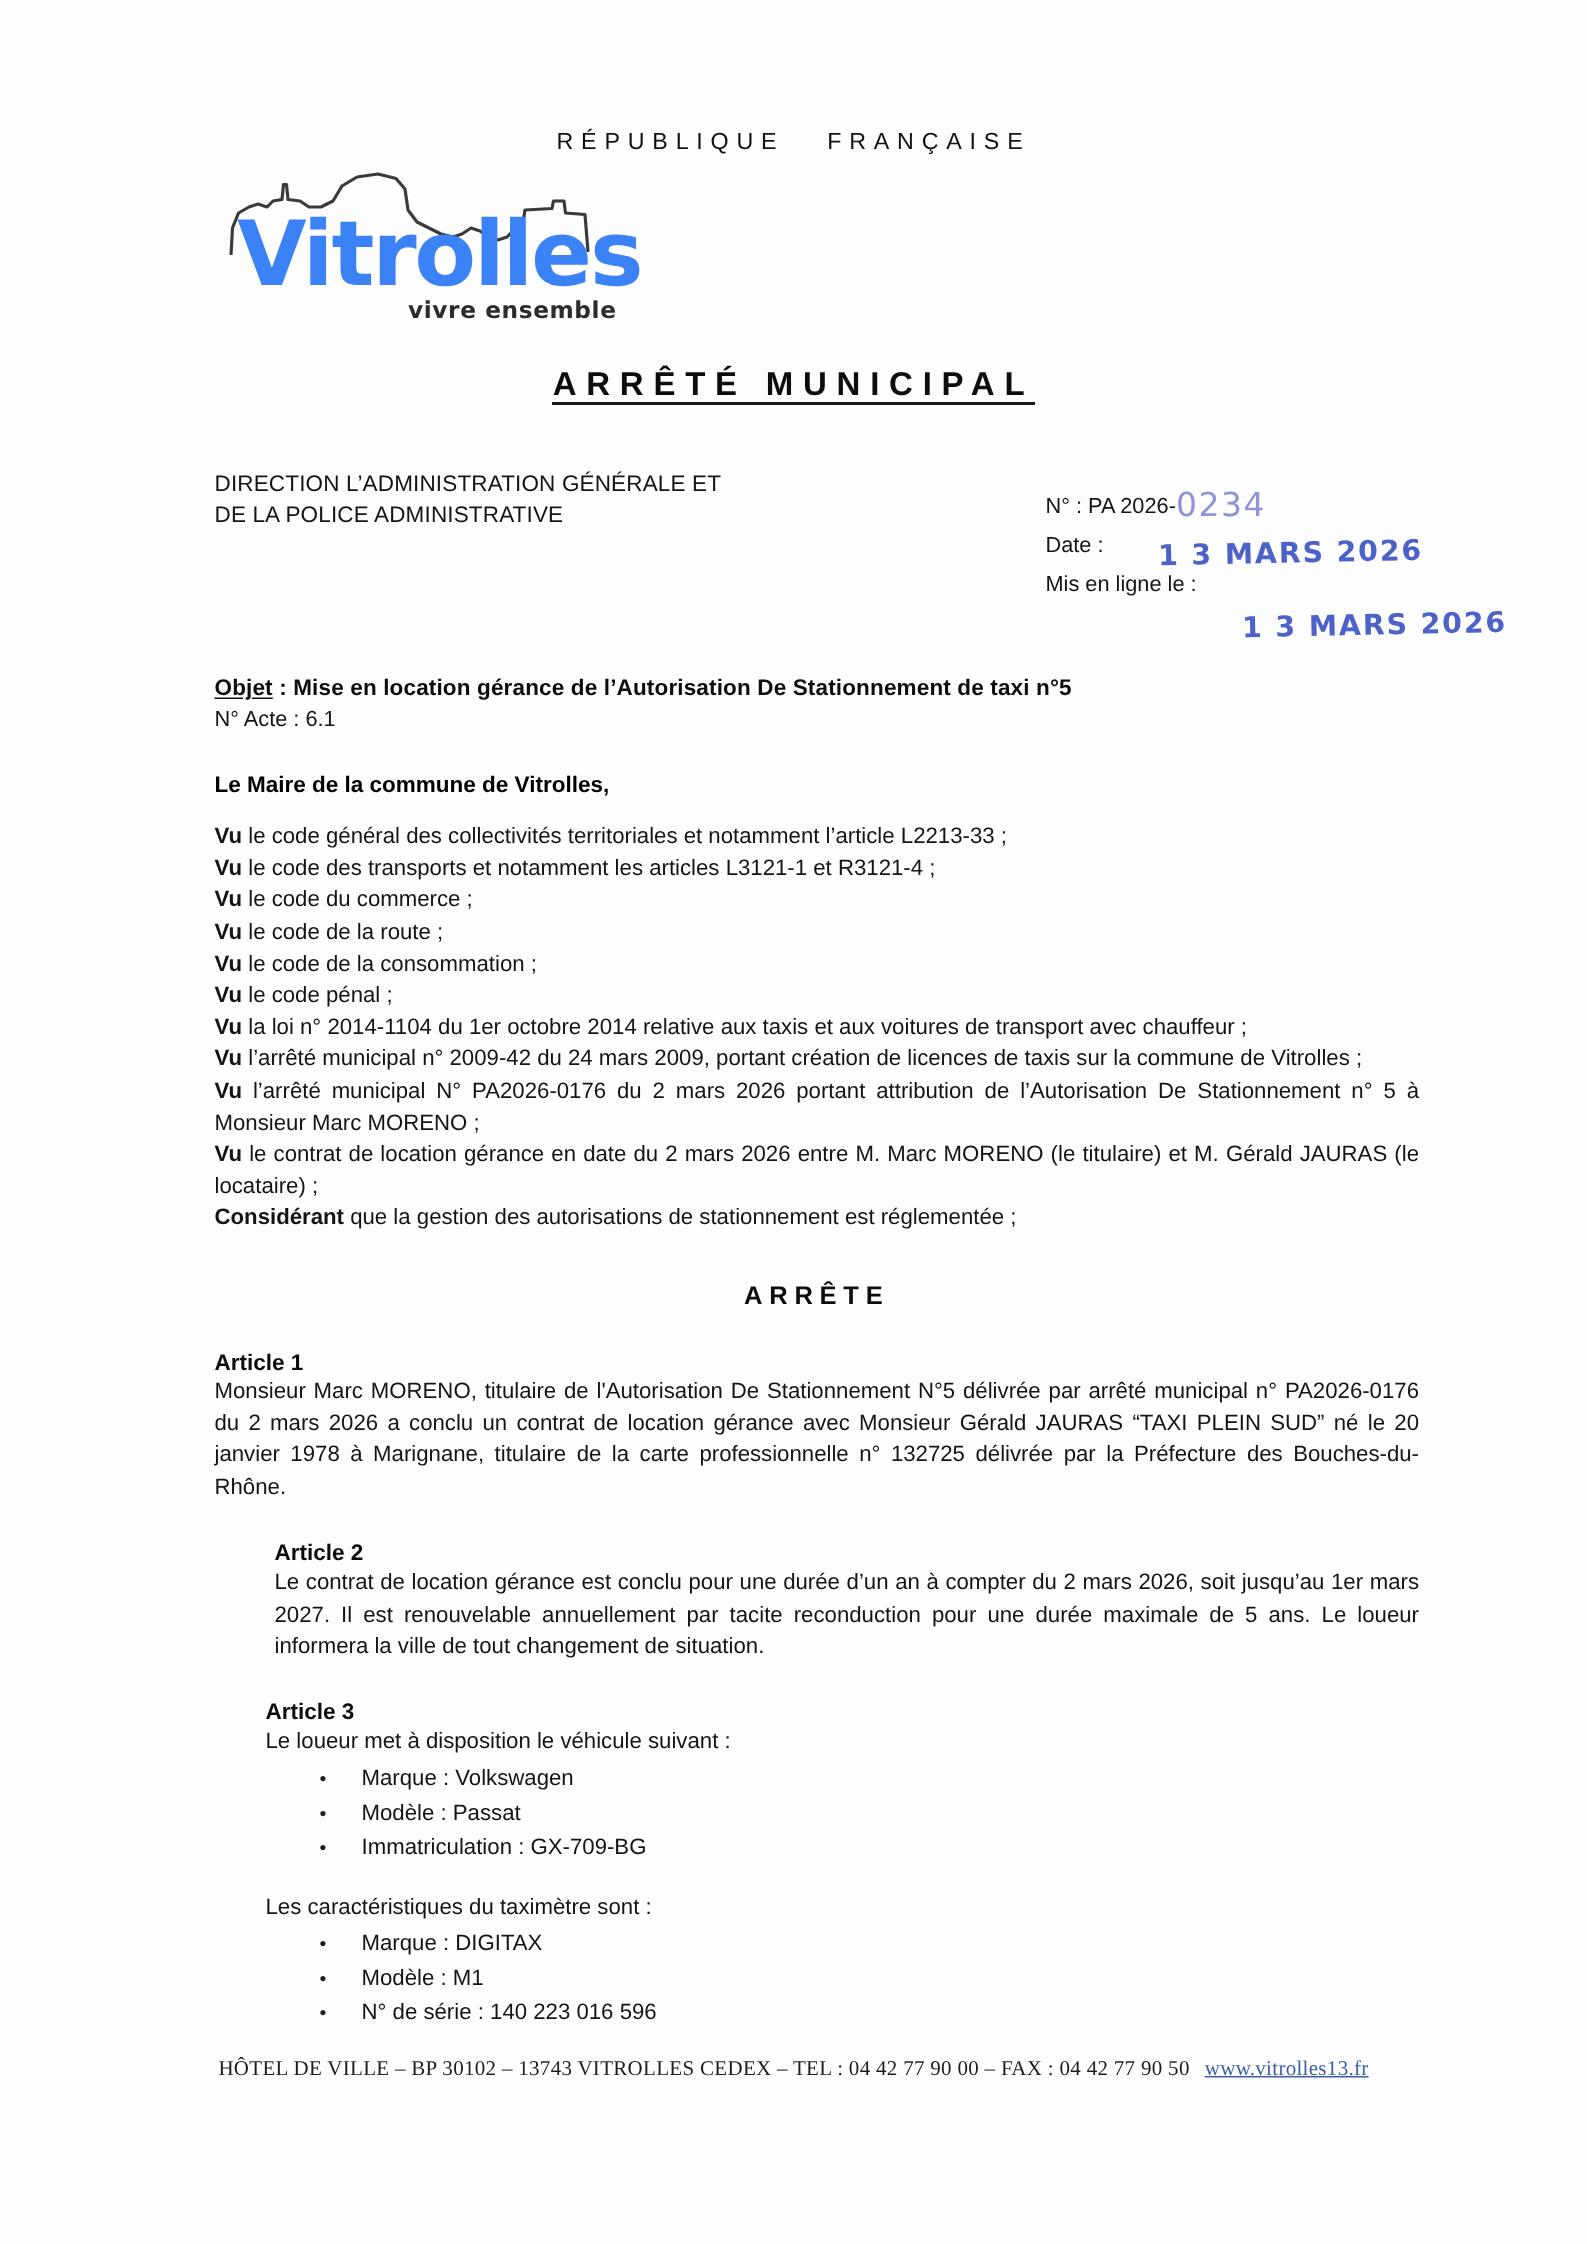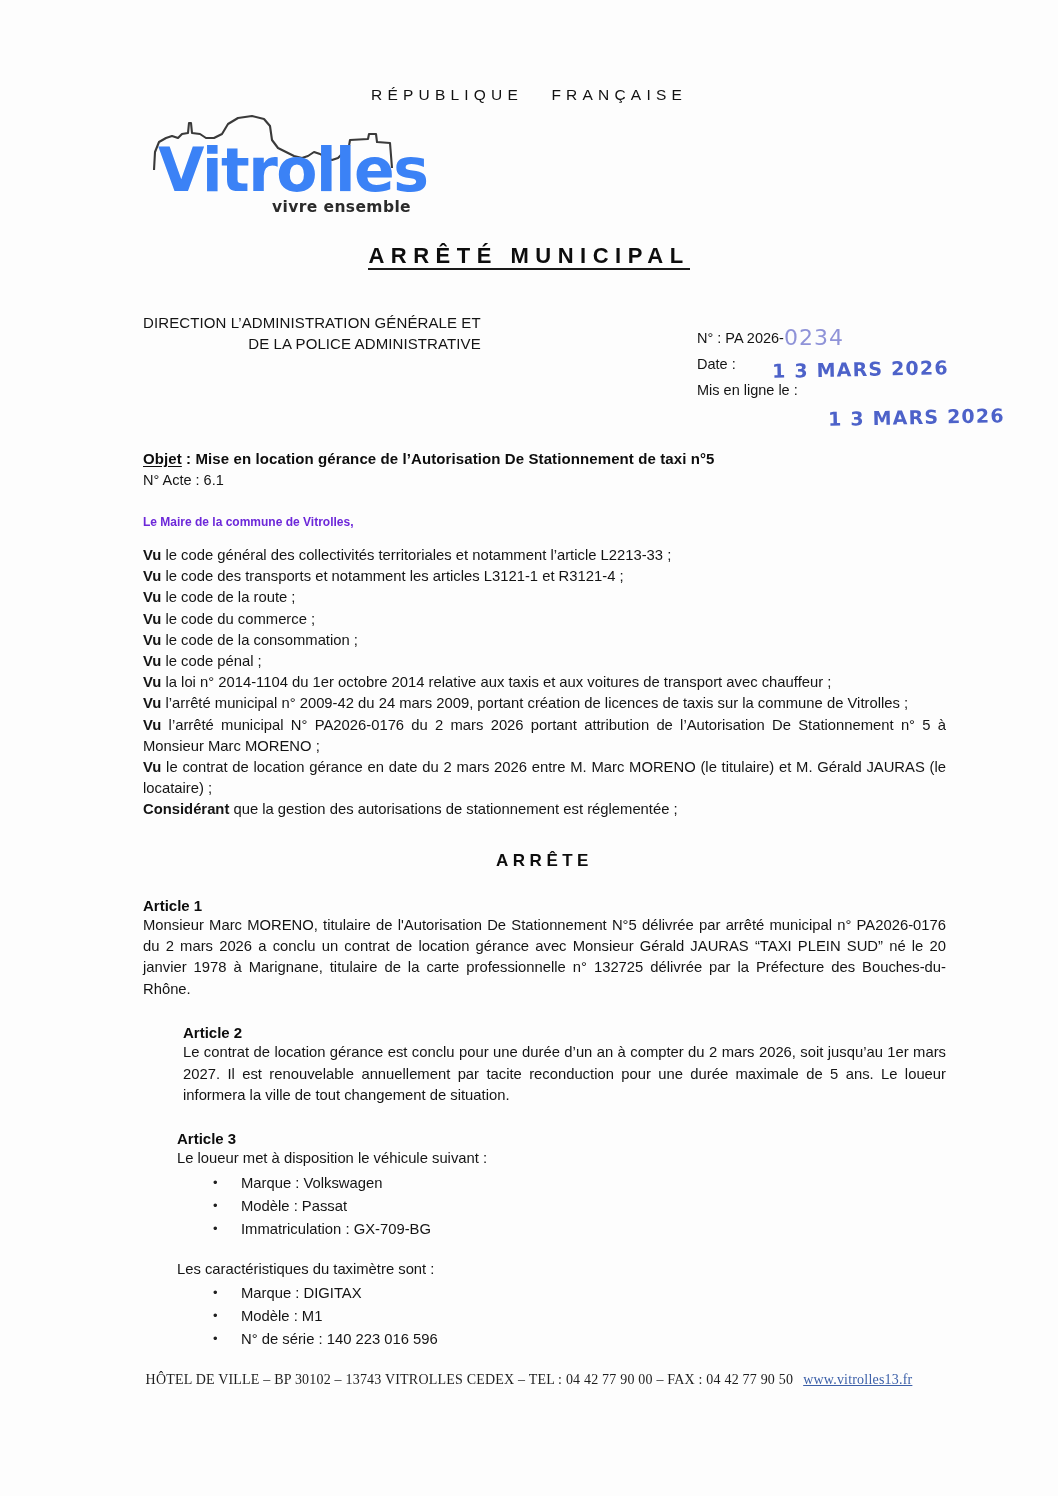--- a/index.html
+++ b/index.html
@@ -90,21 +90,20 @@
 
   
   .direction {
     position: absolute;
     top: 312px;
     left: 143px;
     font-size: 15px;
     line-height: 21px;
     color: #141414;
     letter-spacing: 0.1px;
-    text-align: right;
   }
 
   .refblock {
     position: absolute;
     top: 323px;
     left: 697px;
     font-size: 14.5px;
     line-height: 26px;
     color: #141414;
   }
@@ -153,23 +152,23 @@
   }
 
   
   .body-wrap {
     position: absolute;
     top: 515px;
     left: 143px;
     width: 803px;
   }
   .maire {
-    font-size: 12px;
-    font-weight: 700;
-    color: #6d28d9;
+    font-size: 15px;
+    font-weight: 700;
+    color: #000000;
     margin-bottom: 16px;
   }
   .vu-list { font-size: 14.8px; line-height: 21.2px; color: #141414; }
   .vu-line { text-align: justify; }
   .vu-line b { font-weight: 700; }
 
   .arrete-head {
     margin-top: 30px;
     text-align: center;
     font-size: 17px;
@@ -277,22 +276,22 @@
   </div>
   <div class="acte">N° Acte : 6.1</div>
 
   <div class="body-wrap">
 
     <div class="maire">Le Maire de la commune de Vitrolles,</div>
 
     <div class="vu-list">
       <div class="vu-line"><b>Vu</b><span> le code général des collectivités territoriales et notamment l’article L2213-33 ;</span></div>
       <div class="vu-line"><b>Vu</b><span> le code des transports et notamment les articles L3121-1 et R3121-4 ;</span></div>
+      <div class="vu-line"><b>Vu</b><span> le code du commerce ;</span></div>
       <div class="vu-line"><b>Vu</b><span> le code de la route ;</span></div>
-      <div class="vu-line"><b>Vu</b><span> le code du commerce ;</span></div>
       <div class="vu-line"><b>Vu</b><span> le code de la consommation ;</span></div>
       <div class="vu-line"><b>Vu</b><span> le code pénal ;</span></div>
       <div class="vu-line"><b>Vu</b><span> la loi n° 2014-1104 du 1er octobre 2014 relative aux taxis et aux voitures de transport avec chauffeur ;</span></div>
       <div class="vu-line"><b>Vu</b><span> l’arrêté municipal n° 2009-42 du 24 mars 2009, portant création de licences de taxis sur la commune de Vitrolles ;</span></div>
       <div class="vu-line"><b>Vu</b><span> l’arrêté municipal N° PA2026-0176 du 2 mars 2026 portant attribution de l’Autorisation De Stationnement n° 5 à Monsieur Marc MORENO ;</span></div>
       <div class="vu-line"><b>Vu</b><span> le contrat de location gérance en date du 2 mars 2026 entre M. Marc MORENO (le titulaire) et M. Gérald JAURAS (le locataire) ;</span></div>
       <div class="vu-line"><b>Considérant</b><span> que la gestion des autorisations de stationnement est réglementée ;</span></div>
     </div>
 
     <div class="arrete-head">ARRÊTE</div>

